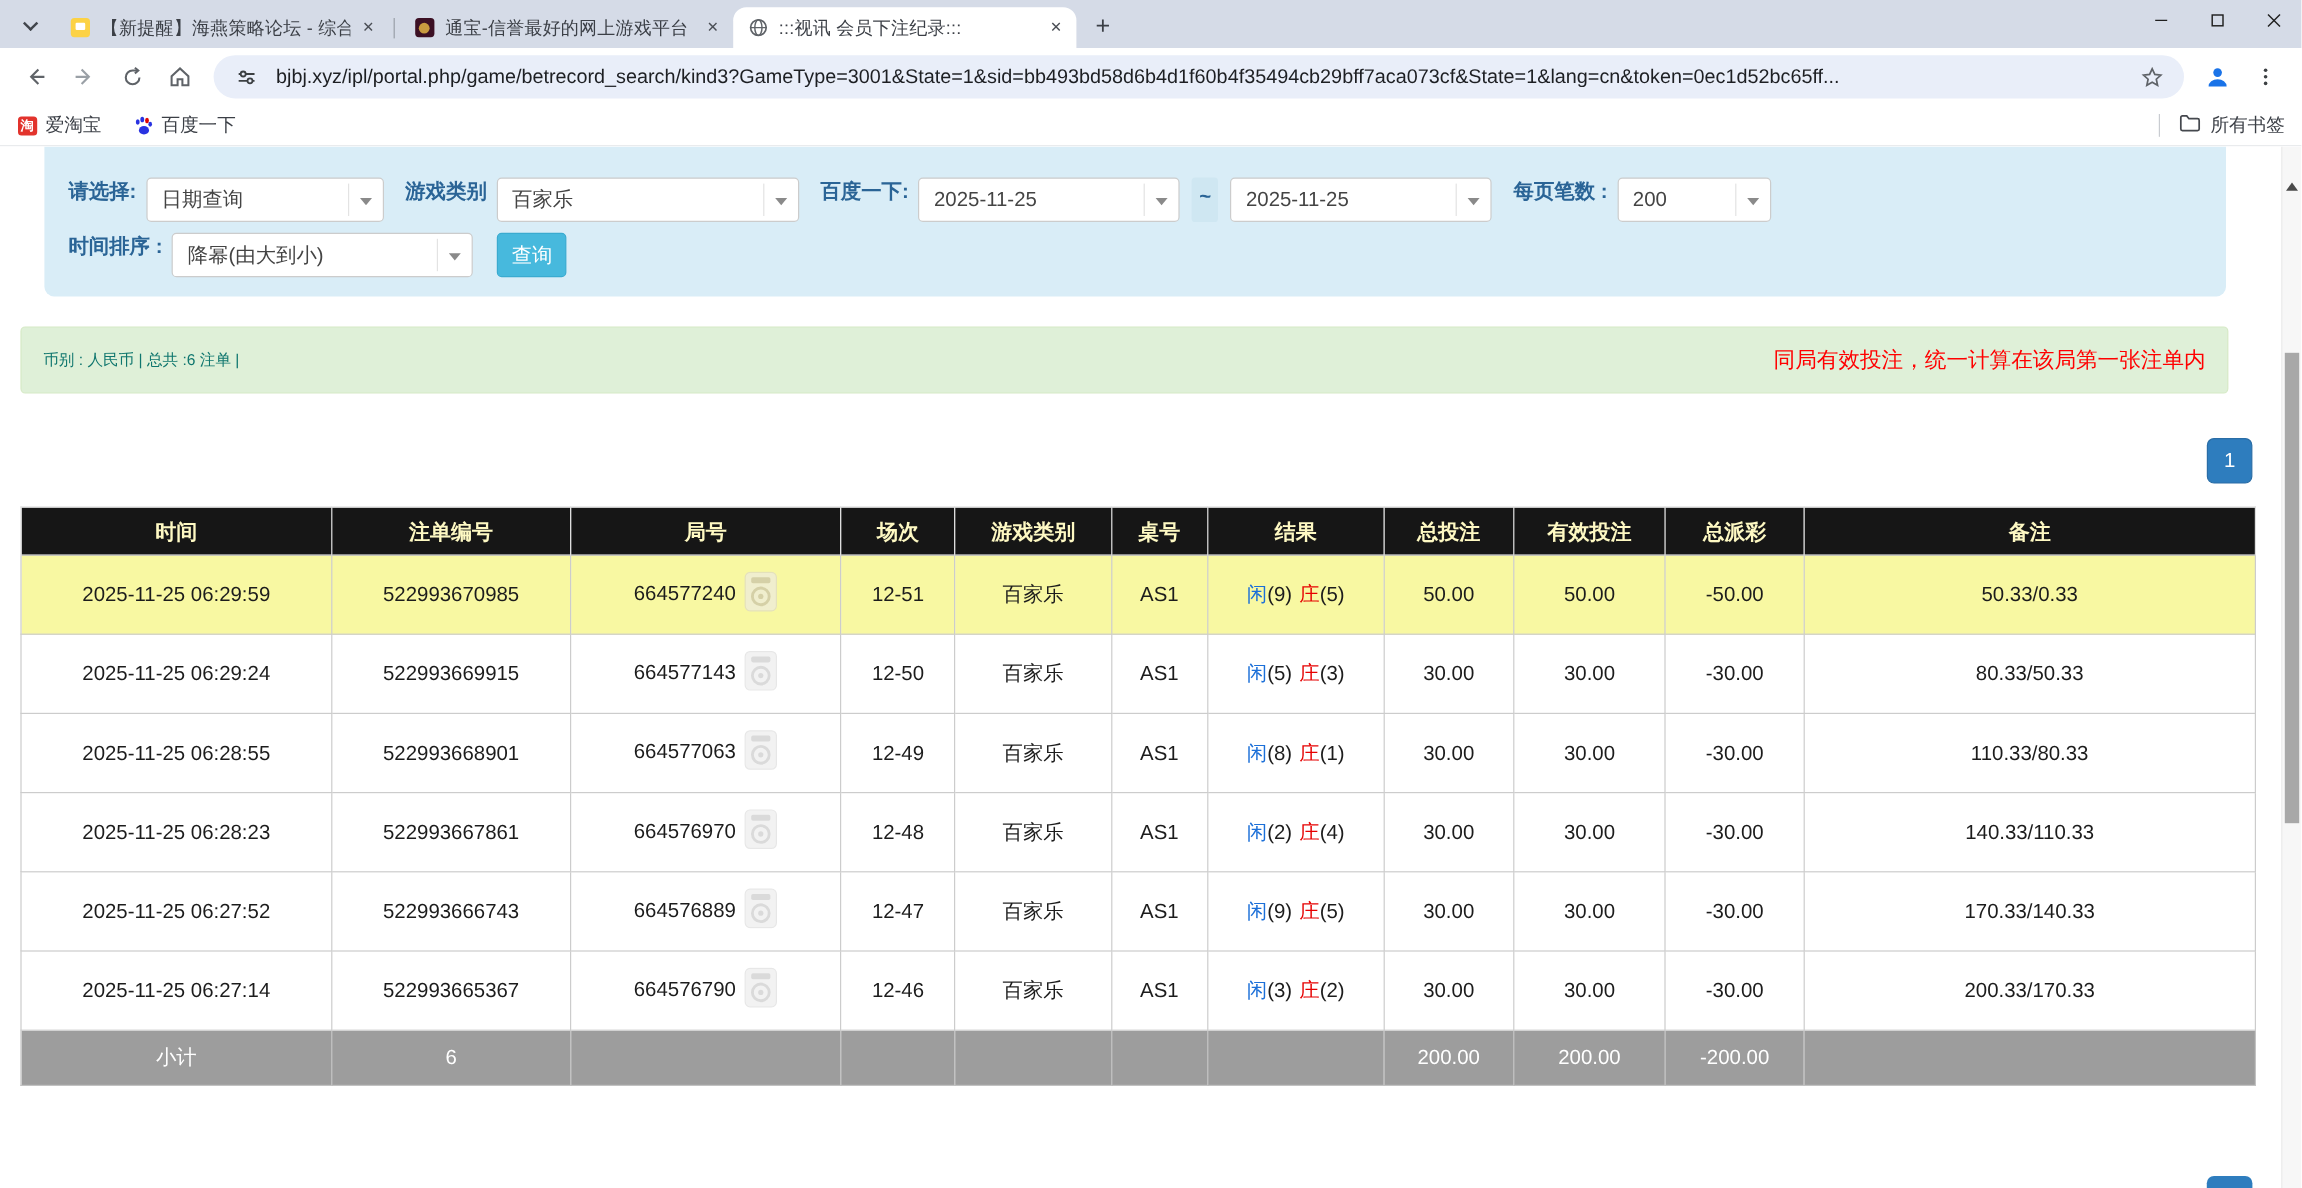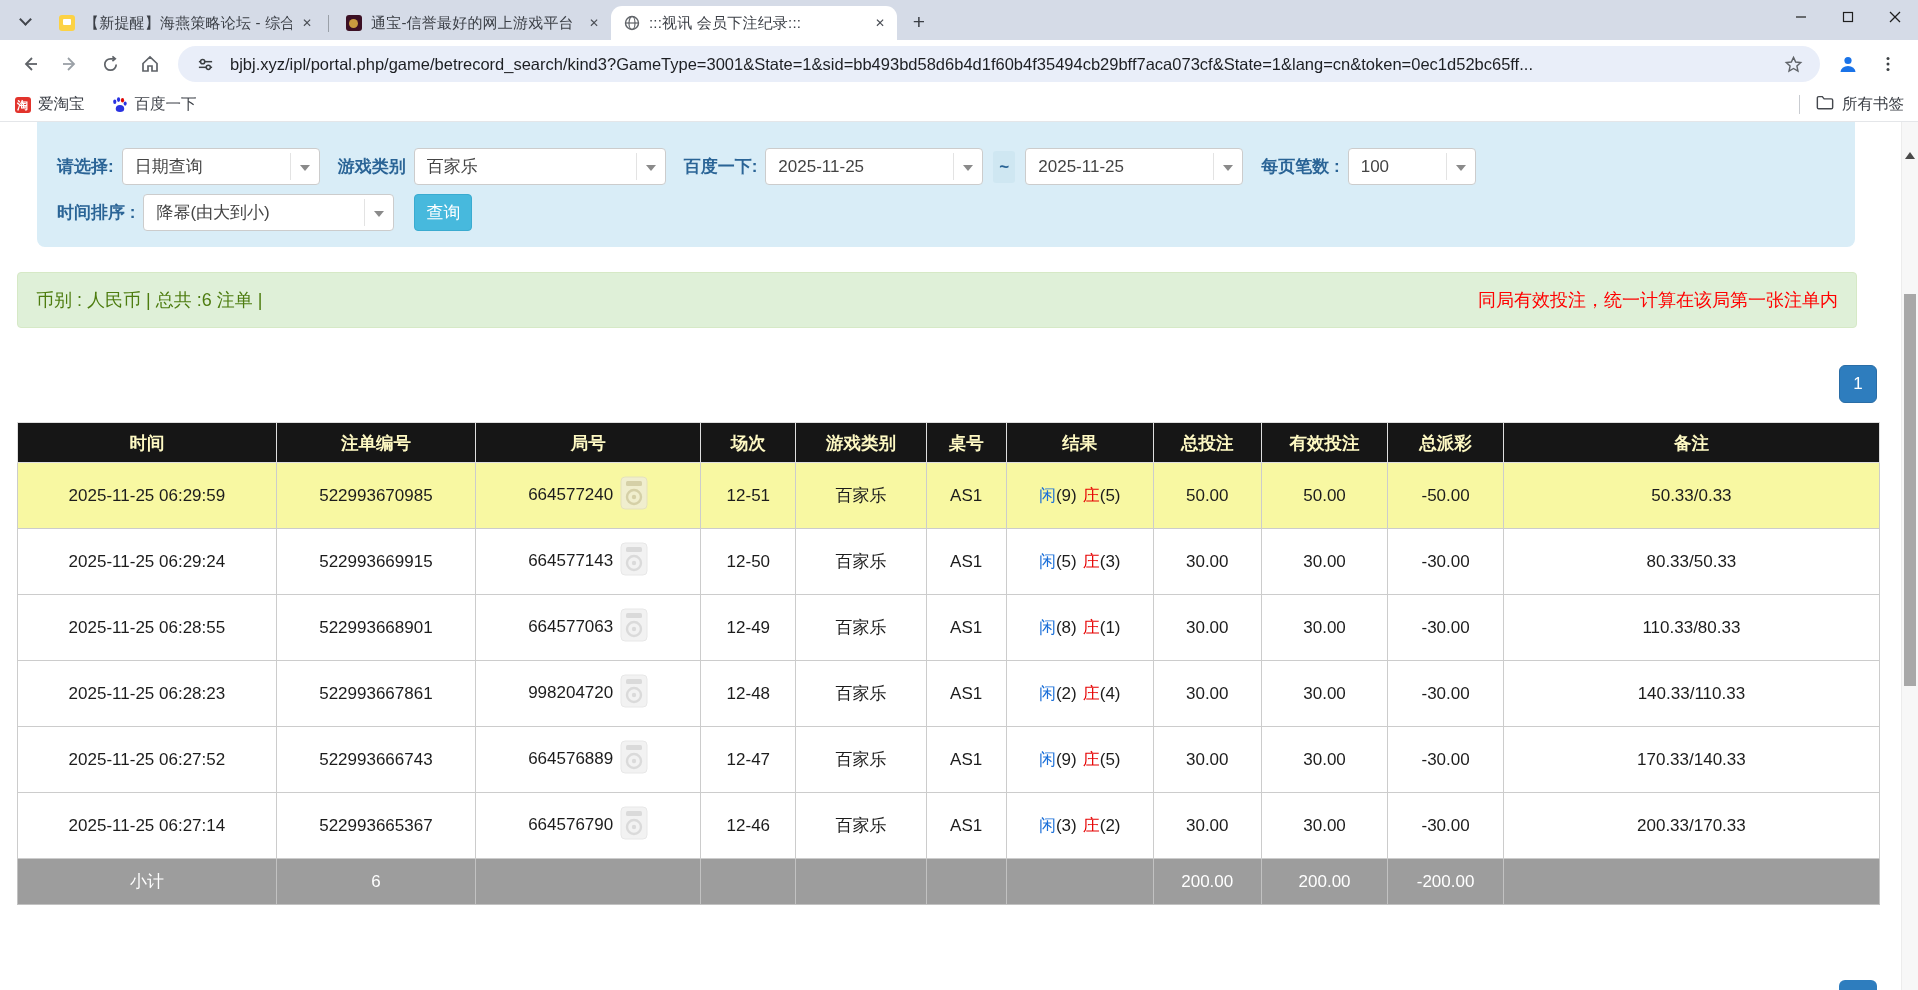--- a/index.html
+++ b/index.html
@@ -35,31 +35,31 @@
   .bm .bicon{width:17px;height:17px;margin-right:7px;display:flex;align-items:center;justify-content:center}
   .tb-icon{width:16px;height:16px;background:#e2332c;border-radius:3px;color:#fff;font-size:11px;line-height:16px;text-align:center;font-weight:bold}
   .bm-right{margin-left:auto;display:flex;align-items:center}
   .v-div{width:1px;height:19px;background:#c9ccd1;margin-right:16px}
 
   
   .page{position:relative;height:868px;background:#fff;padding:0 17px 0 0;overflow:hidden}
   .content{width:1901px}
 
   .filter-panel{margin:0 46px 0 37px;background:#d9edf7;border-radius:0 0 8px 8px;padding:26px 16px 16px 20px}
-  .frow{display:flex;align-items:center;margin-bottom:9px}
+  .frow{display:flex;margin-bottom:9px}
   .frow:last-child{margin-bottom:0}
   .flabel{color:#2a6496;font-weight:bold;font-size:17px;margin:0 8px 0 0;white-space:nowrap}
   .fselect{height:37px;background:#fff;border:1px solid #ccc;border-radius:4px;display:flex;align-items:center;padding:0 30px 0 12px;font-size:17px;color:#444;position:relative;margin-right:18px}
   .fselect .sep{position:absolute;right:28px;top:4px;bottom:4px;width:1px;background:#e3e3e3}
   .caret-down{position:absolute;right:9px;top:16px;width:0;height:0;border-left:5px solid transparent;border-right:5px solid transparent;border-top:6px solid #8a8a8a}
   .tilde{color:#2a6496;font-weight:bold;font-size:17px;margin:0 10px 0 -8px;background:#cfe7f2;padding:6px 6px;border-radius:3px}
   .btn-query{width:58px;height:37px;background:#47b9dd;border:1px solid #3aabd0;border-radius:4px;color:#fff;font-size:17px;display:flex;align-items:center;justify-content:center;margin-left:2px}
 
   .summary{margin:25px 44px 0 17px;height:56px;background:#dff0d8;border:1px solid #d6e9c6;border-radius:4px;display:flex;align-items:center;justify-content:space-between;padding:0 18px}
-  .summary .s-left{color:#4d7c0f;font-size:18px}
+  .summary .s-left{color:#0f766e;font-size:13px}
   .summary .s-right{color:#ff0000;font-size:18px}
 
   .pagebar{margin:37px 24px 0 0;display:flex;justify-content:flex-end}
   .pagebtn{width:38px;height:38px;background:#2e7dbe;border:1px solid #2a6da6;border-radius:6px;color:#fff;font-size:17px;display:flex;align-items:center;justify-content:center}
 
   table.records{width:1863px;margin:19px 0 0 17px;border-collapse:collapse;table-layout:fixed;text-align:center;font-size:17px}
   .records th{background:#161616;color:#fef9c3;height:40px;font-size:17.5px;font-weight:bold;border:1px solid #dedede}
   .records td{height:66px;border:1px solid #cccccc;color:#1c1c1c}
   tr.hl td{background:#f8f8a2}
   tr.totals td{background:#9d9d9d;color:#fff;height:46px;border:1px solid #c2c2c2;font-size:17px}
@@ -247,21 +247,21 @@
             <span class="caret-down"></span>
         </div>
         <span class="tilde">~</span>
         <div class="fselect" style="width:218px">
           <span>2025-11-25</span>
           <span class="sep"></span>
             <span class="caret-down"></span>
         </div>
         <span class="flabel">每页笔数 :</span>
         <div class="fselect" style="width:128px">
-          <span>100</span>
+          <span>200</span>
           <span class="sep"></span>
             <span class="caret-down"></span>
         </div>
       </div>
       <div class="frow">
         <span class="flabel">时间排序 :</span>
         <div class="fselect" style="width:251px">
           <span>降幂(由大到小)</span>
           <span class="sep"></span>
             <span class="caret-down"></span>
@@ -361,21 +361,21 @@
         <td><span class="res-p">闲</span><span class="res-n">(8)</span><span class="res-gap"></span><span class="res-b">庄</span><span class="res-n">(1)</span></td>
         <td class="blue">30.00</td>
         <td>30.00</td>
         <td class="red">-30.00</td>
         <td>110.33/80.33</td>
       </tr>
 
       <tr>
         <td>2025-11-25 06:28:23</td>
         <td>522993667861</td>
-        <td><span>998204720</span><span class="vid"><svg width="28" height="34" viewBox="0 0 28 34">
+        <td><span>664576970</span><span class="vid"><svg width="28" height="34" viewBox="0 0 28 34">
                   <rect x="1" y="1" width="26" height="32" rx="4" fill="#f0f0f0" stroke="#e2e2e2"></rect>
                   <circle cx="14" cy="21" r="7" fill="none" stroke="#d2d2d2" stroke-width="2.4"></circle>
                   <circle cx="14" cy="21" r="2.2" fill="#d2d2d2"></circle>
                   <rect x="6" y="5" width="16" height="5" rx="1.5" fill="#d2d2d2"></rect>
                 </svg></span></td>
         <td>12-48</td>
         <td>百家乐</td>
         <td>AS1</td>
         <td><span class="res-p">闲</span><span class="res-n">(2)</span><span class="res-gap"></span><span class="res-b">庄</span><span class="res-n">(4)</span></td>
         <td class="blue">30.00</td>

